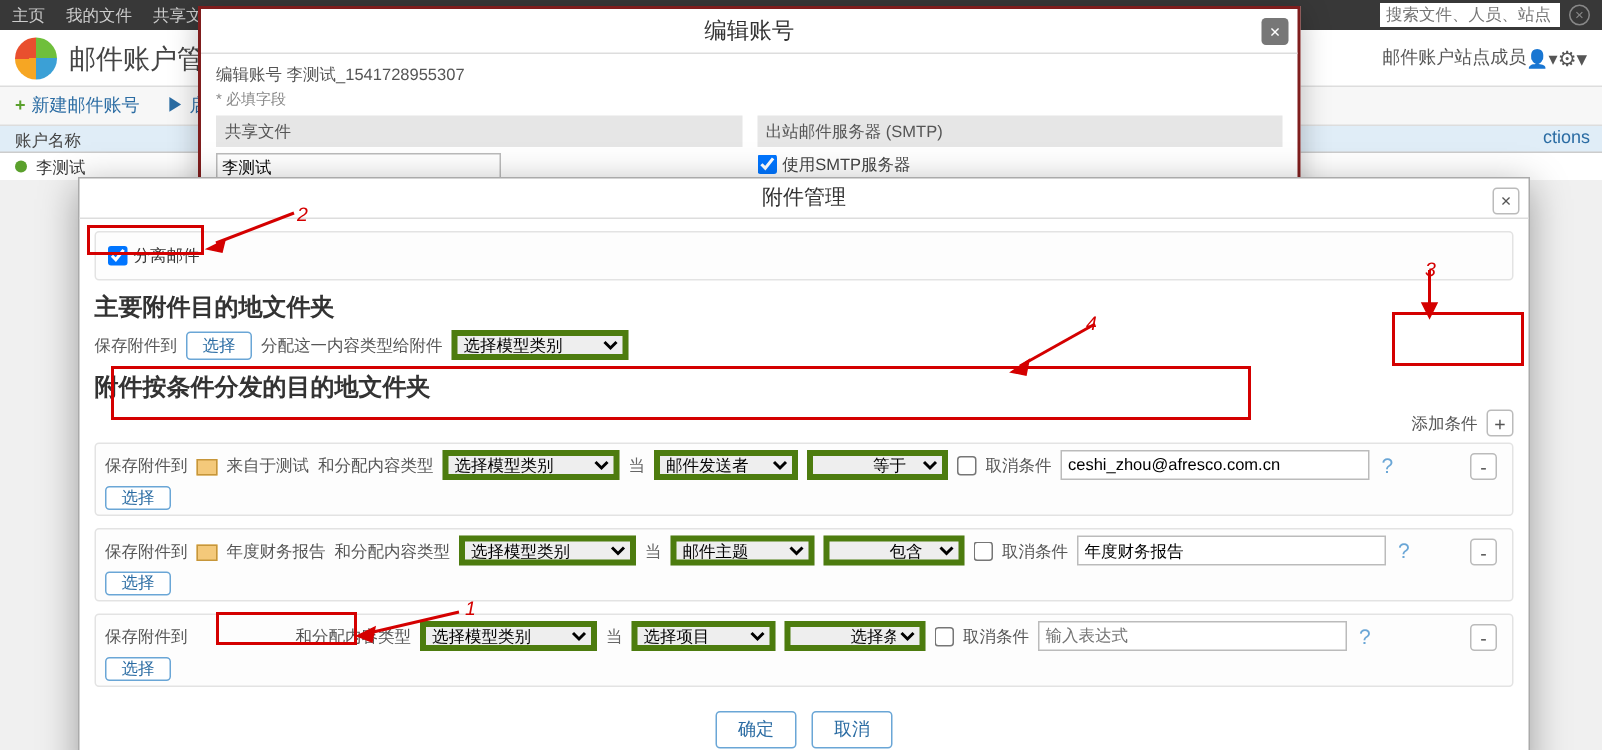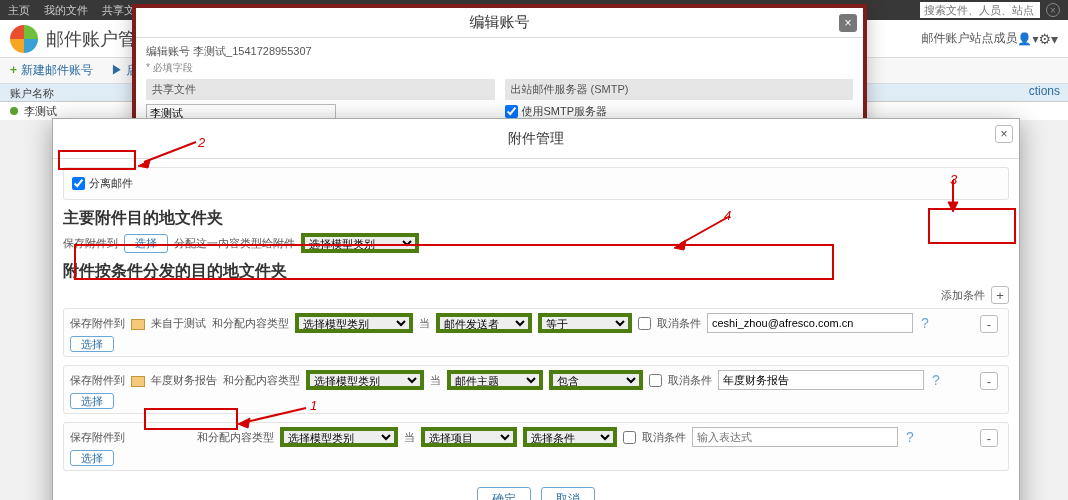--- a/index.html
+++ b/index.html
@@ -15,21 +15,21 @@
   .headerbar .right { margin-left:auto; display:flex; align-items:center; gap:0; color:#555; font-size:12px;}
   .gear { font-size:14px; color:#555;}
   .toolbar { background:#f7f7f7; height:26px; border-bottom:1px solid #ddd; display:flex; align-items:center; padding:0 10px; gap:18px; color:#2b6ca3; font-size:12px;}
   .toolbar .plus{ color:#5aa02c; margin-right:4px; font-weight:bold;}
   .listhdr { background:#e0edf7; height:18px; padding:2px 10px; font-size:11px; color:#444; border-bottom:1px solid #ccc;}
   .listrow { background:#fff; height:18px; padding:2px 10px; font-size:11px; display:flex; align-items:center; gap:6px;}
   .dot-green{ width:8px; height:8px; border-radius:50%; background:#5aa02c; display:inline-block;}
   .collist { position:absolute; right:8px; top:84px; font-size:12px; color:#2b6ca3; }
 
   
-  .dlg1 { position:absolute; left:132px; top:4px; width:735px; background:#fff; border:4px solid #7f1d1d; box-shadow:0 4px 18px rgba(0,0,0,.25); }
+  .dlg1 { position:absolute; left:132px; top:4px; width:735px; background:#fff; border:2px solid #7f1d1d; box-shadow:0 4px 18px rgba(0,0,0,.25); }
   .dlg-titlebar { display:flex; align-items:center; justify-content:center; height:30px; border-bottom:1px solid #ddd; position:relative; font-size:15px;}
   .dlg-close { position:absolute; right:6px; top:6px; width:18px; height:18px; background:#777; color:#fff; border-radius:3px; display:flex; align-items:center; justify-content:center; font-size:12px; cursor:pointer;}
   .dlg1-body { padding:6px 10px 10px 10px; font-size:11px; color:#444;}
   .dlg1-sub { font-size:11px; color:#555; margin-bottom:2px;}
   .req { font-size:10px; color:#888;}
   .dlg1-cols { display:flex; gap:10px; margin-top:4px;}
   .dlg1-col { flex:1; }
   .dlg1-sectionhdr { background:#e6e6e6; padding:3px 6px; font-size:11px; color:#555; margin-bottom:4px;}
   .dlg1-field { margin:2px 0; }
   .dlg1-field input[type=text]{ width:190px; height:18px; border:1px solid #bbb; font-size:11px; padding:0 3px;}
@@ -38,29 +38,29 @@
   
   .midblock { position:absolute; left:148px; top:400px; width:390px; font-size:11px; color:#333;}
   .btn-mini { display:inline-block; border:1px solid #bbb; border-radius:3px; padding:1px 8px; font-size:11px; color:#555; background:#fff; margin-bottom:4px;}
   .mid-sectionlabel { border:2px solid #d40000; padding:0 2px; display:inline-block;}
   .mid-list { background:#fff; border:1px solid #ccc; margin-top:4px; }
   .mid-list div { padding:6px 10px; border-top:1px solid #eee; font-size:11px;}
   .mid-list div:first-child{border-top:none;}
 
   
   .dlg2 { position:absolute; left:52px; top:118px; width:968px; background:#fff; border:1px solid #aaa; box-shadow:0 6px 24px rgba(0,0,0,.35);}
-  .dlg2 .dlg-titlebar { height:40px; font-size:14px;}
+  .dlg2 .dlg-titlebar { height:27px; font-size:14px;}
   .dlg2 .dlg2-body { padding:8px 10px; font-size:11px;}
   .dlg2 .rowblock { border:1px solid #e3e3e3; background:#fdfdfd; border-radius:3px; padding:4px 6px; margin-bottom:8px;}
   .sectiontitle { font-weight:bold; font-size:16px; margin:6px 0 4px 0; color:#333;}
   .strip { display:flex; align-items:center; gap:6px; position:relative;}
   .label-sm { font-size:11px; color:#555; white-space:nowrap;}
   .btn-sel { border:1px solid #6aa6d6; color:#2b6ca3; background:#fff; border-radius:3px; padding:1px 10px; font-size:11px; cursor:pointer;}
   .sel { border:4px solid #4d7c0f; height:20px; font-size:11px; background:#eee; }
-  .sel.w1{width:118px;} .sel.w2{width:96px;} .sel.w3{width:94px;}
+  .sel.w1{width:118px;} .sel.w2{width:96px;} .sel.w3{width:94px;padding-left:36px;}
   .when { font-size:11px; color:#666;}
   .txt { border:1px solid #bbb; height:20px; font-size:11px; padding:0 4px; background:#fff;}
   .txt.long{width:206px;}
   .qmark { color:#6aa6d6; font-size:14px; margin-left:2px;}
   .minusbtn { position:absolute; right:4px; top:2px; width:18px;height:18px;border:1px solid #bbb;border-radius:3px;background:#fff;display:flex;align-items:center;justify-content:center;font-size:13px;color:#555;cursor:pointer;}
   .addstrip { display:flex; justify-content:flex-end; align-items:center; gap:6px; margin-bottom:4px;}
   .plusbtn { width:18px;height:18px;border:1px solid #bbb;border-radius:3px;background:#fff;display:flex;align-items:center;justify-content:center;font-size:13px;color:#555;cursor:pointer;}
   .dlg2-footer { display:flex; justify-content:center; gap:10px; padding:8px 0 12px 0;}
   .btn-primary { border:1px solid #6aa6d6; color:#2b6ca3; background:#fff; border-radius:3px; padding:3px 14px; font-size:12px;}
   .folder-ico { width:14px; height:11px; background:#f4c97a; border:1px solid #c6963a; display:inline-block; position:relative; top:1px;}

